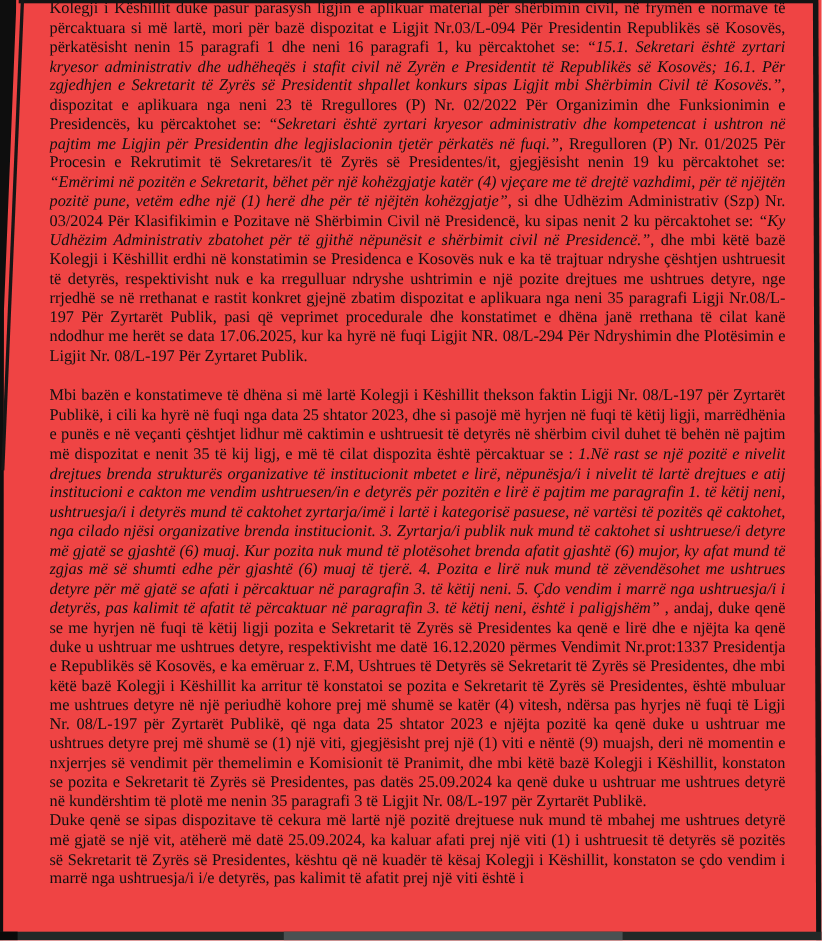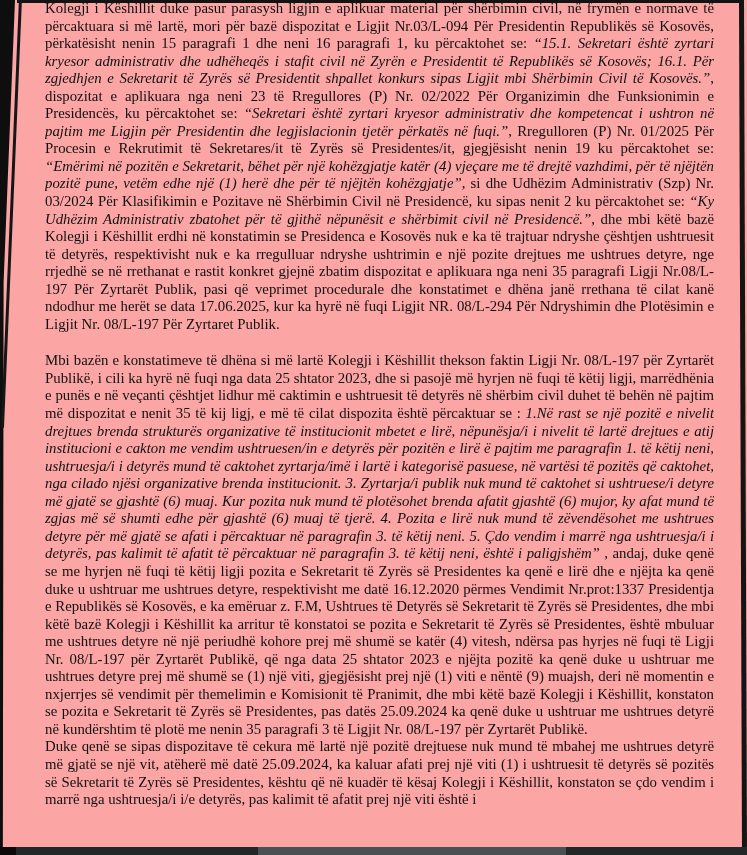--- a/index.html
+++ b/index.html
@@ -5,21 +5,21 @@
 <style>
   html, body {
     margin: 0;
     padding: 0;
     background: #ffffff;
   }
   #page {
     position: relative;
     width: 747px;
     height: 855px;
-    background: #fca5a5;
+    background: #ef4444;
     overflow: hidden;
     font-family: "Liberation Serif", serif;
   }
   
   .artifact { position: absolute; pointer-events: none; }
   #top-border {
     left: 17px; top: 0;
     width: 726px; height: 3px;
     background: #131313;
   }

